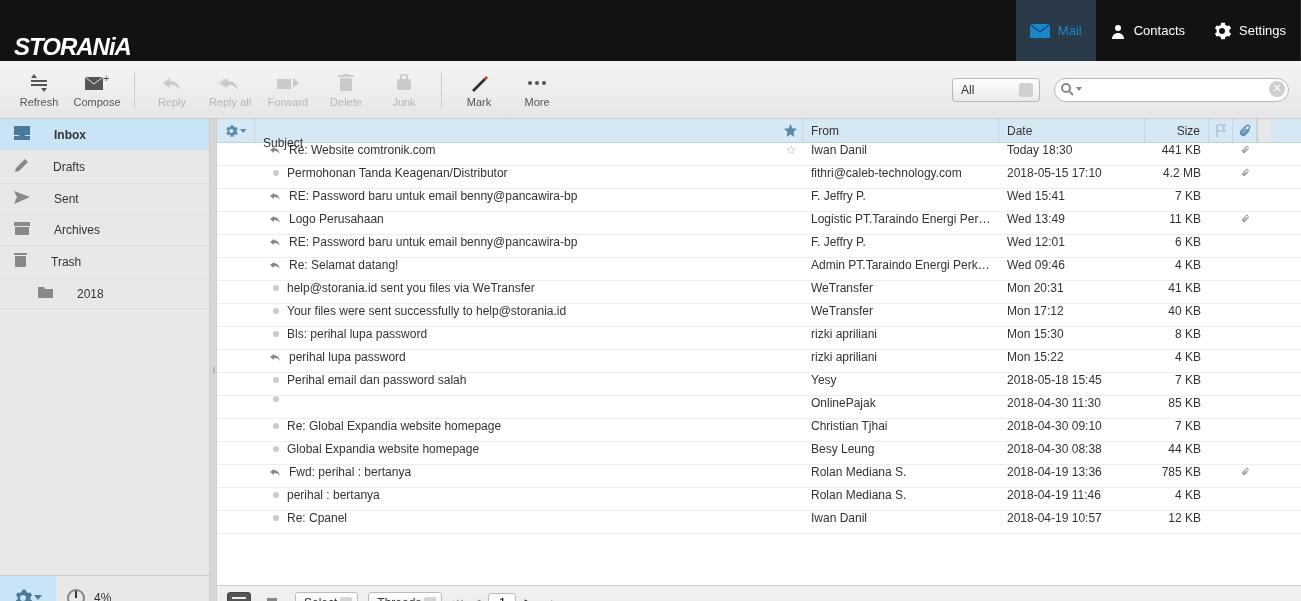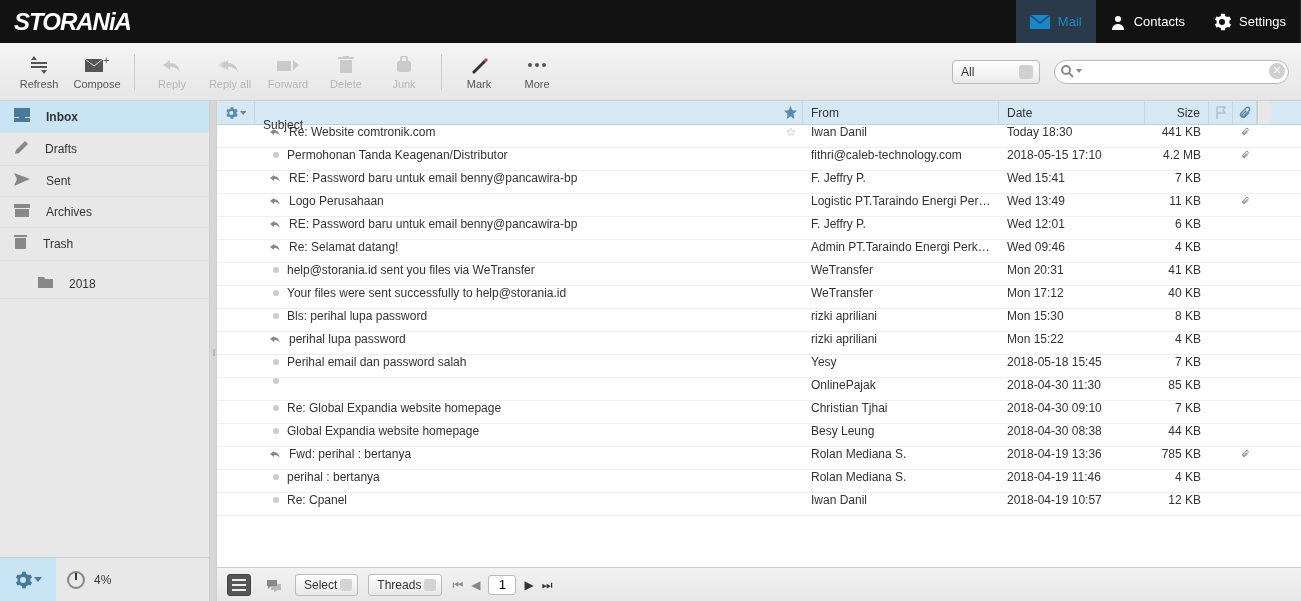--- a/index.html
+++ b/index.html
@@ -1,19 +1,19 @@
 <!DOCTYPE html>
 <html><head>
 <meta charset="utf-8">
 <style>
   * { box-sizing: border-box; margin: 0; padding: 0; font-family: "Segoe UI", Arial, sans-serif; }
   body { background: #e4e4e4; width: 1301px; height: 601px; overflow: hidden; color: #333; font-size: 12px; }
 
   
-  .topbar { height: 43px; background: #121212; display: flex; align-items: center; justify-content: space-between; gap: 20px; }
+  .topbar { height: 61px; background: #121212; display: flex; align-items: flex-end; justify-content: space-between; gap: 20px; }
   .logo { margin-left: 14px; font-weight: 800; font-style: italic; font-size: 24px; color: #fff; letter-spacing: -1px; }
   .topnav { display: flex; height: 100%; }
   .topnav-item { display: flex; align-items: center; gap: 8px; padding: 0 14px; color: #fff; font-size: 13px; height: 100%; cursor: pointer; }
   .topnav-item.active { background: #2a3a4a; }
   .topnav-item svg { fill: #fff; }
   .topnav-item.active svg { fill: #1a87c8; }
   .topnav-item.active span { color: #1a87c8; }
   .topnav-sep { width: 1px; height: 100%; background: #2a2a2a; }
 
   
@@ -28,23 +28,23 @@
   .searchbox { position: relative; width: 235px; height:24px; margin-left:10px; }
   .searchbox input { width:100%; height:100%; border:1px solid #b8b8b8; border-radius:12px; padding:0 26px; font-size:12px; outline:none; background:#fff; }
   .searchbox .sicon { position:absolute; left:6px; top:4px; }
   .searchbox .sclear { position:absolute; right:4px; top:3px; width:16px; height:16px; border-radius:50%; background:#cfcfcf; display:flex; align-items:center; justify-content:center; color:#fff; font-size:11px; }
   .searchbox .sdrop { position:absolute; left:22px; top:9px; width:0;height:0;border-left:3px solid transparent;border-right:3px solid transparent;border-top:4px solid #888; }
 
   
   .main { display:flex; height: calc(601px - 43px - 58px); }
   .sidebar { width:210px; background:#e8e8e8; border-right:1px solid #cfcfcf; display:flex; flex-direction:column; }
   .folders { flex:1; overflow:auto; }
-  .folder { display:flex; align-items:center; gap:16px; padding:7px 14px; cursor:pointer; color:#333; border-bottom:1px solid #e0e0e0; }
+  .folder { display:flex; align-items:center; gap:24px; padding:7px 14px; cursor:pointer; color:#333; border-bottom:1px solid #e0e0e0; }
   .folder.selected { background:#c9e4f5; font-weight:bold; }
-  .folder.sub { padding-left:38px;margin-top:8px; }
+  .folder.sub { padding-left:38px; }
   .folder svg { flex:0 0 auto; }
   .side-footer { height:44px; border-top:1px solid #cfcfcf; display:flex; align-items:center; }
   .gearbox { width:56px; height:100%; background:#c9e4f5; display:flex; align-items:center; justify-content:center; gap:2px; }
   .quota { display:flex; align-items:center; gap:8px; padding-left:10px; color:#333; }
 
   .splitter { width:6px; background:#d7d7d7; display:flex; align-items:center; justify-content:center; }
   .splitter::before { content:'|||'; color:#aaa; font-size:8px; letter-spacing:-2px; transform:rotate(0deg); }
 
   .listpane { flex:1; display:flex; flex-direction:column; background:#fff; border-left:1px solid #cfcfcf; }
   .cols { display:flex; height:24px; background:#d5e8f3; border-bottom:1px solid #bcd5e3; font-size:12px; color:#333; }

